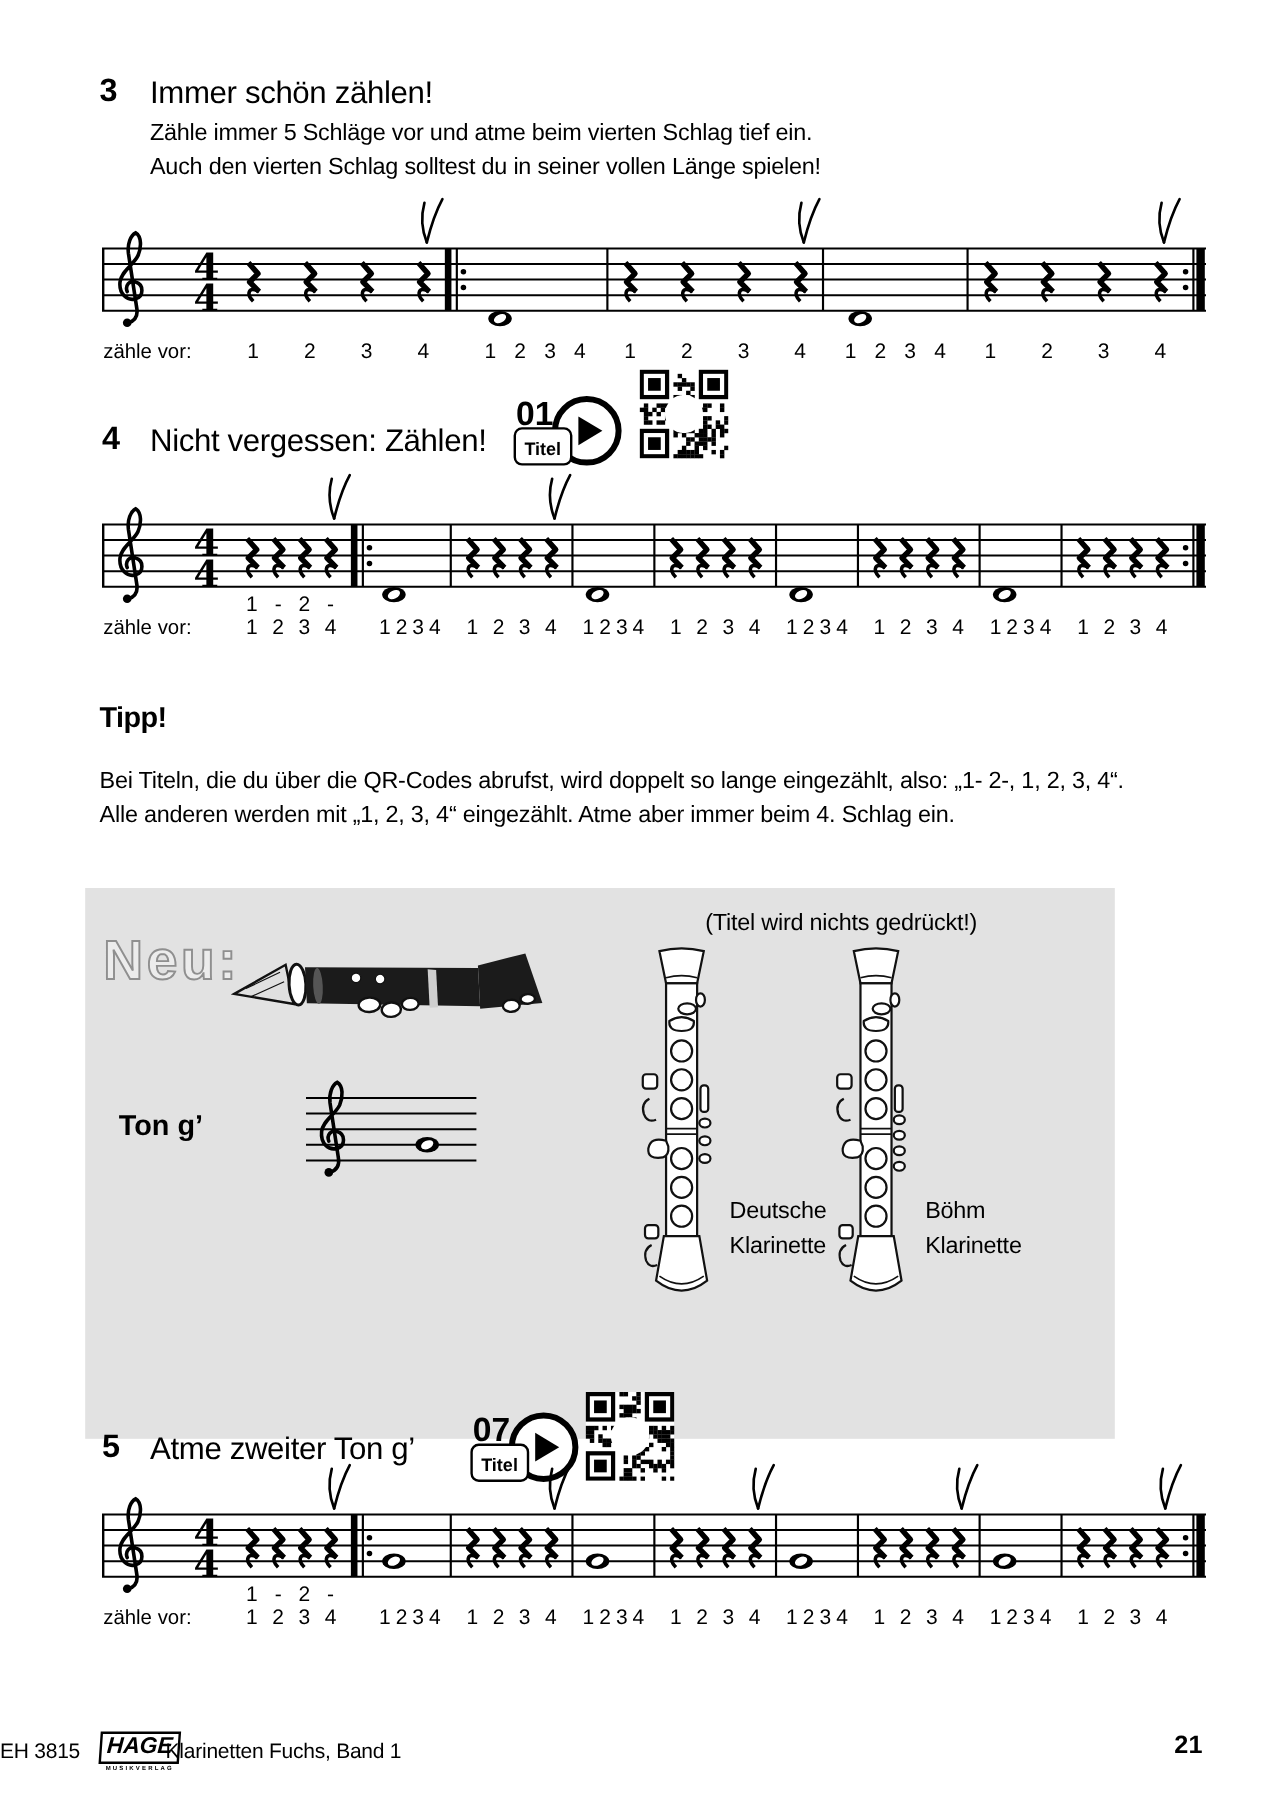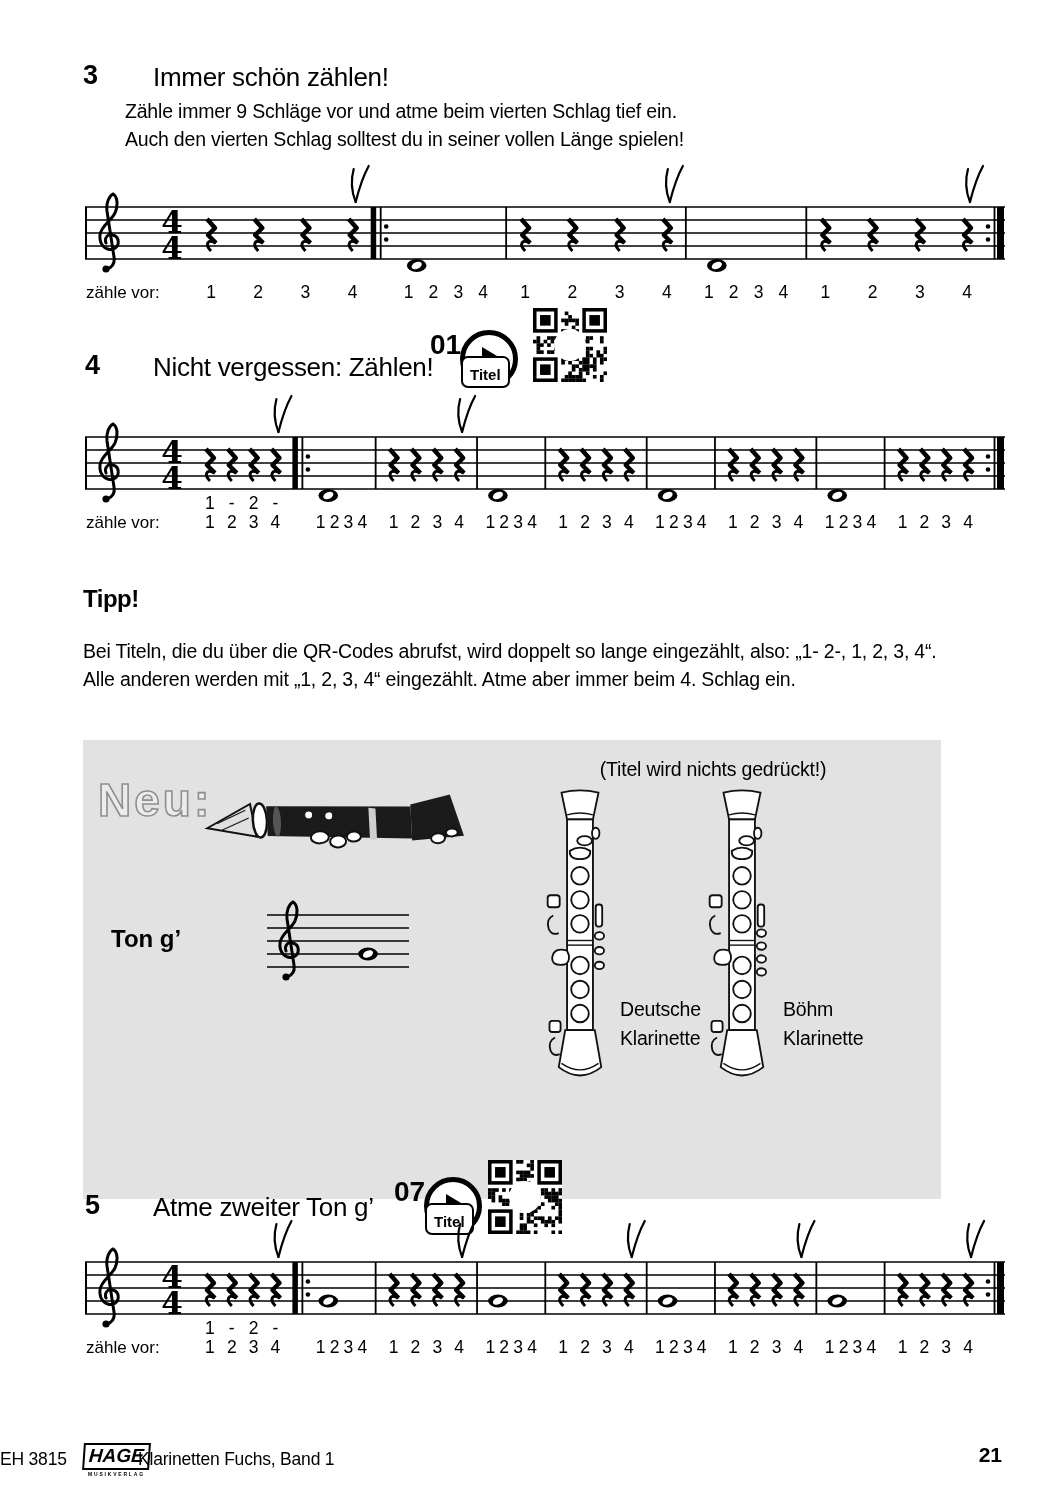--- a/index.html
+++ b/index.html
@@ -2,21 +2,21 @@
 <html><head>
 <meta charset="utf-8">
 <style>
   html,body{margin:0;padding:0;}
   body{
     width:1060px;height:1500px;position:relative;background:#ffffff;
     font-family:"Liberation Sans",sans-serif;color:#000;overflow:hidden;
   }
   .abs{position:absolute;}
   .ex-num{font-weight:700;font-size:27px;line-height:1;}
-  .ex-title{font-size:26px;line-height:1;letter-spacing:-0.3px;margin-left:28px;}
+  .ex-title{font-size:26px;line-height:1;letter-spacing:-0.3px;}
   .desc{font-size:19.5px;line-height:28px;letter-spacing:-0.2px;}
   .tipp-title{font-size:24px;font-weight:700;letter-spacing:-0.5px;}
   .gray-box{background:#e2e2e2;}
   .neu-label{
     font-size:46px;font-weight:800;letter-spacing:3px;color:#ececec;
     -webkit-text-stroke:1.6px #8f8f8f;text-stroke:1.6px #8f8f8f;
   }
   .hint{font-size:19.5px;letter-spacing:-0.2px;}
   .tone-label{font-size:24px;font-weight:700;}
   .clar-label{font-size:19.5px;line-height:29px;letter-spacing:-0.2px;}
@@ -26,37 +26,37 @@
     position:absolute;left:32px;top:1px;width:48px;height:48px;background:#fff;
     border:5px solid #000;border-radius:50%;
   }
   .audio .play-tri{
     width:0;height:0;border-left:20px solid #000;
     border-top:12px solid transparent;border-bottom:12px solid transparent;
     margin:12px 0 0 17px;
   }
   .audio .titel-badge{
     position:absolute;left:0;top:27px;background:#fff;border:2.5px solid #000;
-    border-radius:7px;padding:8px 7px 3px 7px;font-weight:700;font-size:15px;margin-left:33px;
+    border-radius:7px;padding:8px 7px 3px 7px;font-weight:700;font-size:15px;
   }
   .footer-text{font-size:17.5px;letter-spacing:-0.2px;}
   .hage-box{
     display:inline-block;border:2.5px solid #000;padding:0 4px 1px 4px;
     font-weight:700;font-style:italic;font-size:19px;transform:skewX(-4deg);
   }
   .hage-sub{font-size:5px;letter-spacing:1.8px;font-weight:700;margin-top:1px;text-align:center;}
   .page-num{font-size:21px;font-weight:700;}
   svg text{user-select:none;}
 </style>
 </head>
 <body>
 
 <span class="abs ex-num" style="left:83px;top:62px">3</span>
 <span class="abs ex-title" style="left:125px;top:64px">Immer schön zählen!</span>
-<span class="abs desc" style="left:125px;top:97px">Zähle immer 9 Schläge vor und atme beim vierten Schlag tief ein.</span>
+<span class="abs desc" style="left:125px;top:97px">Zähle immer 5 Schläge vor und atme beim vierten Schlag tief ein.</span>
 <span class="abs desc" style="left:125px;top:125px">Auch den vierten Schlag solltest du in seiner vollen Länge spielen!</span>
 
 <svg class="abs" style="left:85px;top:162px" width="920" height="142" viewBox="0 0 920 142">
     <line x1="0" y1="45" x2="920" y2="45" stroke="#000" stroke-width="1.7"></line>
     <line x1="0" y1="58" x2="920" y2="58" stroke="#000" stroke-width="1.7"></line>
     <line x1="0" y1="71" x2="920" y2="71" stroke="#000" stroke-width="1.7"></line>
     <line x1="0" y1="84" x2="920" y2="84" stroke="#000" stroke-width="1.7"></line>
     <line x1="0" y1="97" x2="920" y2="97" stroke="#000" stroke-width="1.7"></line>
     <line x1="1" y1="45" x2="1" y2="97" stroke="#000" stroke-width="2"></line>
     <g transform="translate(12,45)">
@@ -388,21 +388,21 @@
     <circle cx="903.0000000000001" cy="64.5" r="2.3" fill="#000"></circle>
     <circle cx="903.0000000000001" cy="77.5" r="2.3" fill="#000"></circle>
     <line x1="909.5000000000001" y1="45" x2="909.5000000000001" y2="97" stroke="#000" stroke-width="1.8"></line>
     <rect x="912.0000000000001" y="45" width="7" height="52" fill="#000"></rect>
   </svg>
 
 <span class="abs tipp-title" style="left:83px;top:585px">Tipp!</span>
 <span class="abs desc" style="left:83px;top:637px">Bei Titeln, die du über die QR-Codes abrufst, wird doppelt so lange eingezählt, also: „1- 2-, 1, 2, 3, 4“.</span>
 <span class="abs desc" style="left:83px;top:665px">Alle anderen werden mit „1, 2, 3, 4“ eingezählt. Atme aber immer beim 4. Schlag ein.</span>
 
-<div class="abs gray-box" style="left: 83px; top: 740px; width: 858px; height: 459px; background: rgb(226, 226, 226);">
+<div class="abs gray-box" style="left: 71px; top: 740px; width: 858px; height: 459px; background: rgb(226, 226, 226);">
   <span class="abs neu-label" style="left:15px;top:33px">Neu:</span>
 
   <svg class="abs" style="left:118px;top:38px" width="270" height="85" viewBox="0 0 270 80">
     <g transform="rotate(-3 135 40)">
       <path d="M6 41 L50 19 L55 52 Z" fill="#e0e0e0" stroke="#111" stroke-width="2"></path>
       <path d="M16 37 L45 25 M20 44 L48 33" stroke="#111" stroke-width="1" fill="none"></path>
       <ellipse cx="59" cy="36" rx="7" ry="17" fill="#fff" stroke="#111" stroke-width="2.5"></ellipse>
       <path d="M66 22 L210 30 L210 62 L66 52 Z" fill="#1b1b1b"></path>
       <ellipse cx="76" cy="38" rx="4" ry="15" fill="#555"></ellipse>
       <path d="M168 29 L175 30 L175 61 L168 61 Z" fill="#cfcfcf"></path>

